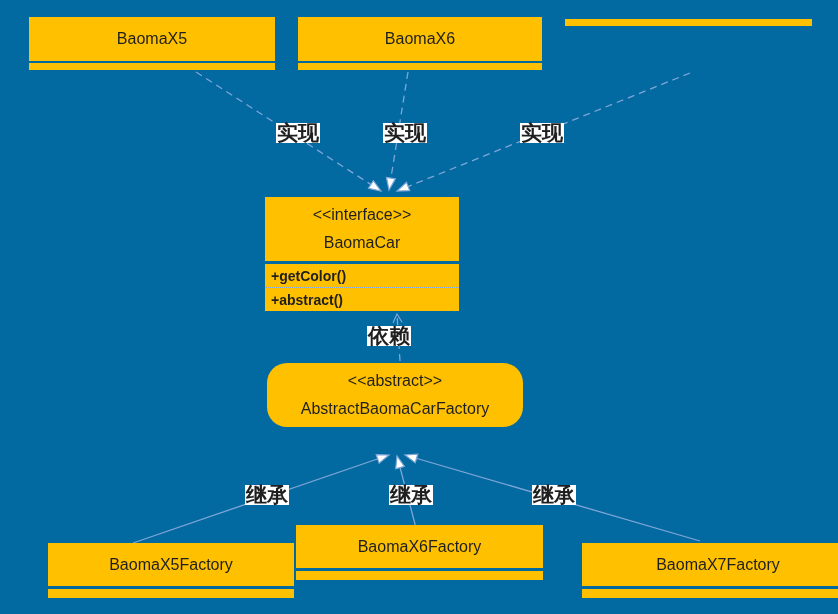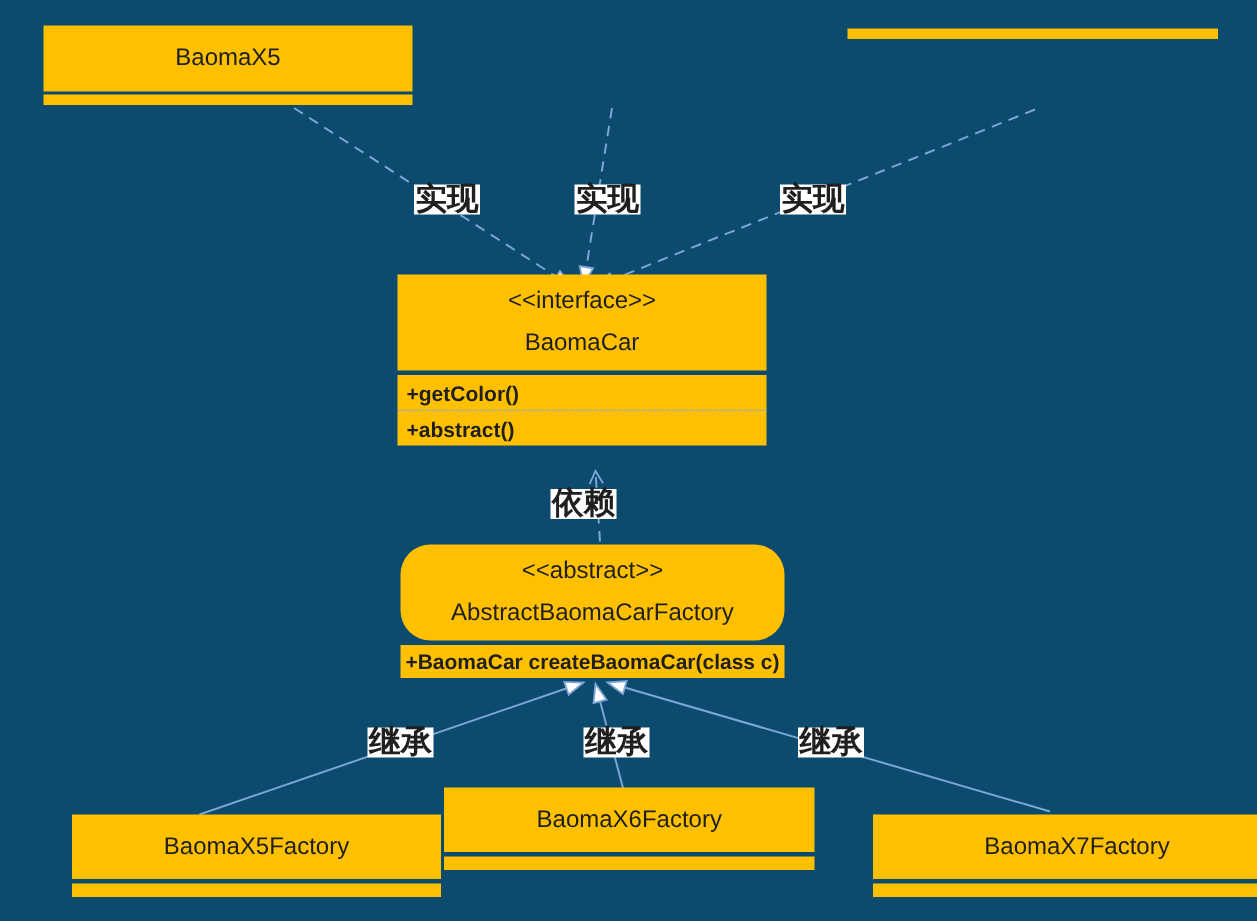--- a/index.html
+++ b/index.html
@@ -2,21 +2,21 @@
 <html style="--box-fill: #FFC000; --connector: #7EA6D8; --text-color: #1F1F1F;"><head>
 <meta charset="utf-8">
 <style>
   :root{
     --box-fill:#FFC000;
     --connector:#7EA6D8;
     --text-color:#1F1F1F;
   }
   html,body{margin:0;padding:0;background:#fff;}
   .canvas{
-    position:relative;width:838px;height:614px;background:#0c4a6e;overflow:hidden;
+    position:relative;width:838px;height:614px;background:#0369a1;overflow:hidden;
     font-family:"Liberation Sans",sans-serif;color:var(--text-color);
   }
   .connectors{position:absolute;left:0;top:0;width:838px;height:614px;}
   .conn{stroke:var(--connector);stroke-width:1.3;fill:none;}
   .dash{stroke-dasharray:7 5;}
   marker path.tri{fill:#ffffff;stroke:var(--connector);stroke-width:1.2;}
   marker path.open{fill:none;stroke:var(--connector);stroke-width:1.2;}
 
   .uml-box{position:absolute;}
   .sec{background:var(--box-fill);}
@@ -25,21 +25,21 @@
   .band{margin-top:2px;}
 
   
   .b1{left:29px;top:17px;width:246px;}
   .b2{left:298px;top:17px;width:244px;}
   .b3{left:565px;top:17px;width:247px;}
   .top-box .title{height:44px;}
   .top-box .band{height:7px;}
 
   
-  .iface{left:265px;top:183px;width:246px;}
+  .iface{left:265px;top:197px;width:194px;}
   .iface .title2{height:64px;margin-bottom:3px;}
   .method{height:23px;display:flex;align-items:center;padding-left:6px;
           font-weight:bold;font-size:14px;}
   .m-div{border-bottom:1px dotted var(--connector);}
 
   
   .abs{left:267px;top:363px;width:256px;}
   .abs .title2{height:64px;margin-bottom:3px;border-radius:20px;}
   .abs .method{height:22px;justify-content:center;padding-left:0;}
 
@@ -86,39 +86,42 @@
 
     <path class="conn" d="M133,543 L389,455" marker-end="url(#tri)"></path>
     <path class="conn" d="M420,543 L397,456" marker-end="url(#tri)"></path>
     <path class="conn" d="M700,541 L405,455" marker-end="url(#tri)"></path>
   </svg>
 
   <div class="uml-box top-box b1">
     <div class="sec title">BaomaX5</div>
     <div class="sec band"></div>
   </div>
+  <div class="uml-box top-box b2">
+    <div class="sec title">BaomaX6</div>
+    <div class="sec band"></div>
+  </div>
   <div class="uml-box top-box b3">
     <div class="sec band"></div>
   </div>
 
   <div class="uml-box iface">
     <div class="sec title2">
       <div>&lt;&lt;interface&gt;&gt;</div>
       <div>BaomaCar</div>
     </div>
     <div class="sec method m-div">+getColor()</div>
     <div class="sec method">+abstract()</div>
   </div>
 
   <div class="uml-box abs">
     <div class="sec title2">
       <div>&lt;&lt;abstract&gt;&gt;</div>
       <div>AbstractBaomaCarFactory</div>
     </div>
-    <div class="sec method">+BaomaCar createBaomaCar(class c)</div>
   </div>
 
   <div class="uml-box bot-box f1">
     <div class="sec title">BaomaX5Factory</div>
     <div class="sec band"></div>
   </div>
   <div class="uml-box bot-box f2">
     <div class="sec title">BaomaX6Factory</div>
     <div class="sec band"></div>
   </div>

